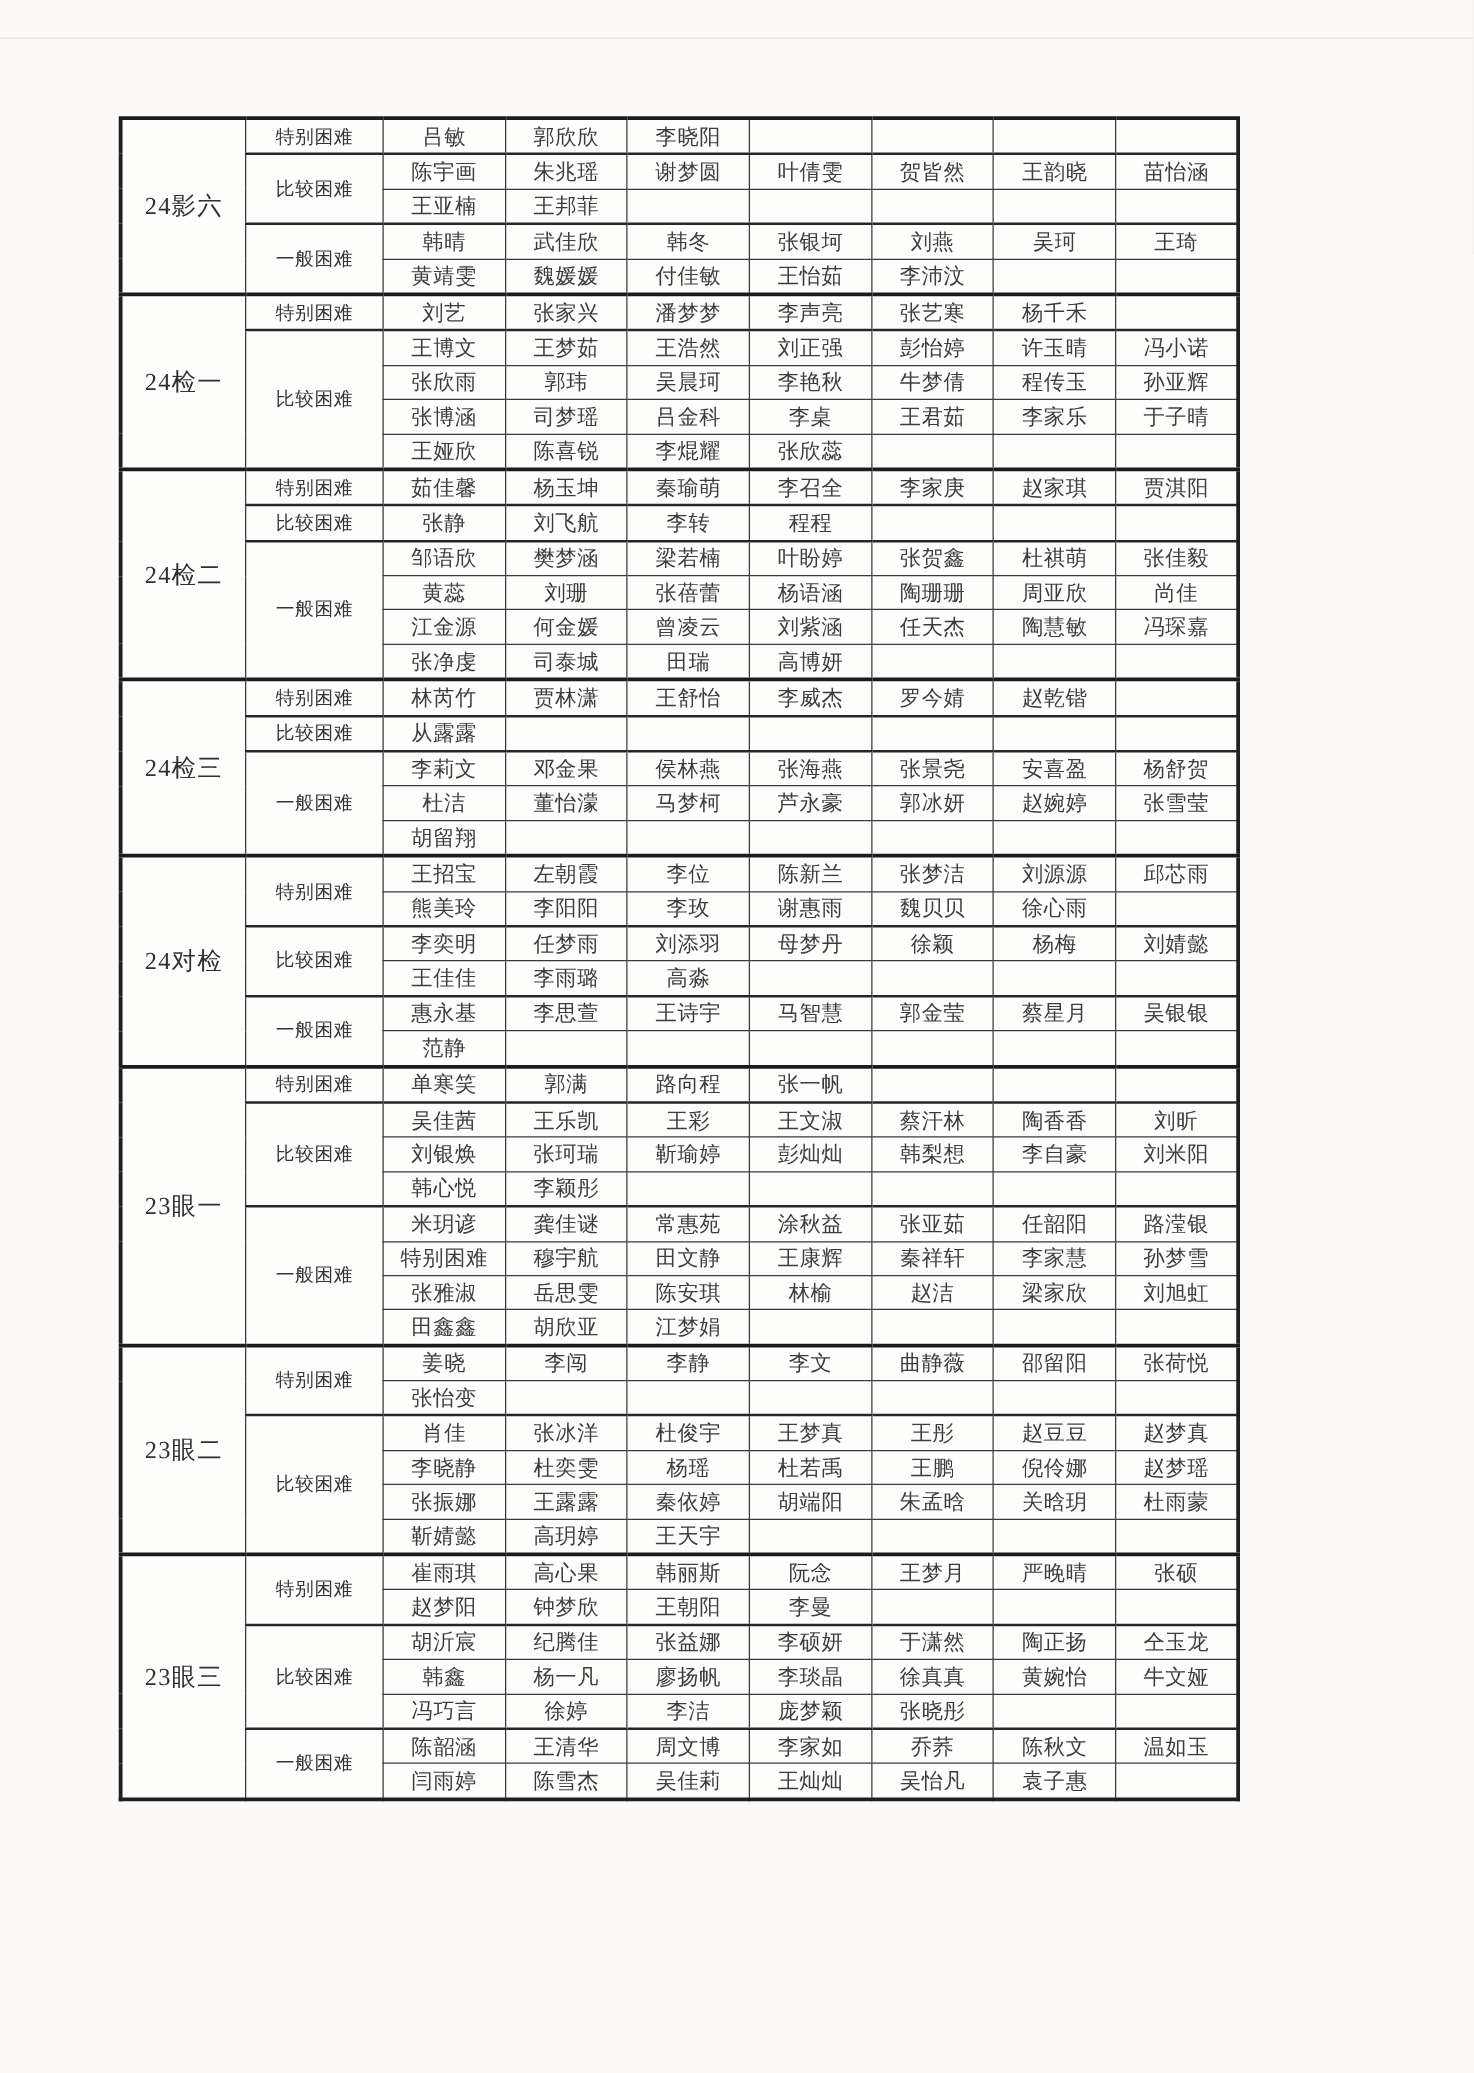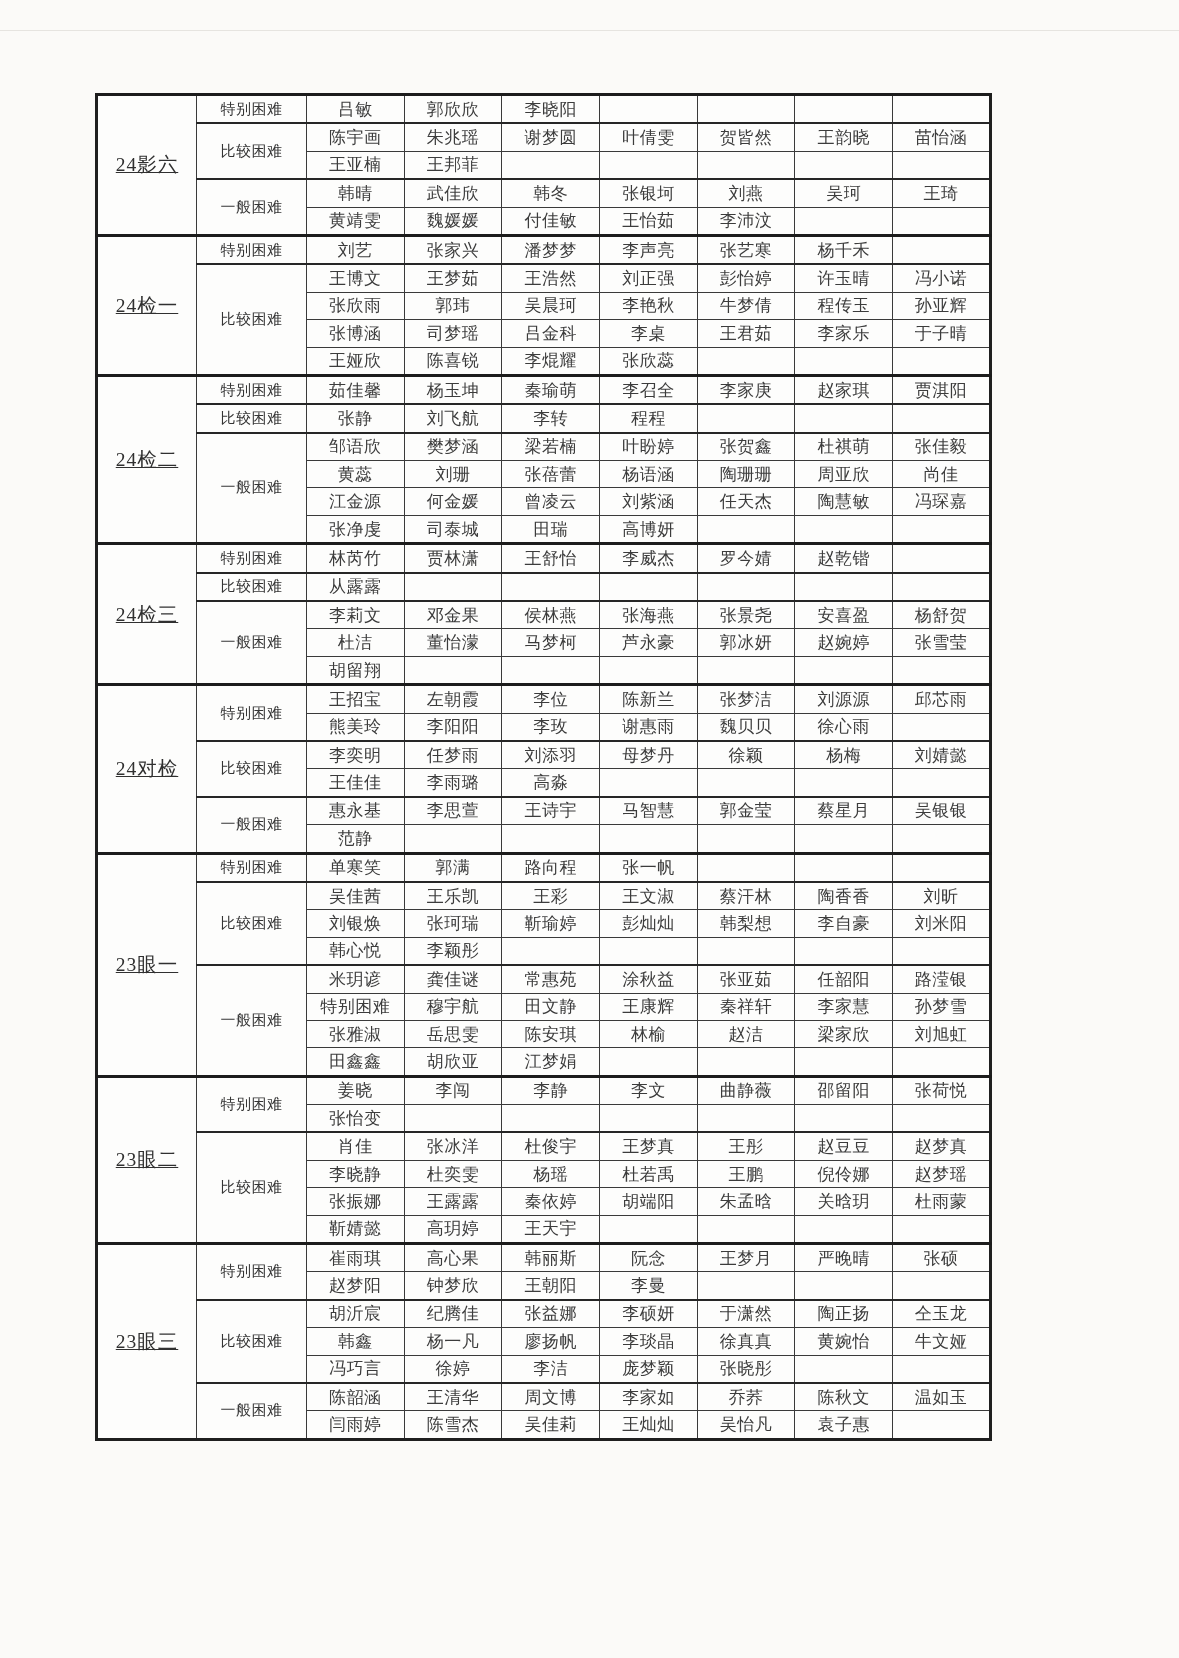--- a/index.html
+++ b/index.html
@@ -46,21 +46,20 @@
     font-size: 17px;
     color: #3c3c3c;
     letter-spacing: 0.5px;
     white-space: nowrap;
     overflow: hidden;
   }
   td.group-cell {
     font-size: 19.5px;
     color: #303030;
     letter-spacing: 1px;
-    text-decoration: underline;
   }
   td.diff-cell {
     font-size: 15px;
     color: #343434;
   }
   tr.group-start td { border-top: 3px solid #1c1c1c; }
   tr.block-start td { border-top: 2px solid #262626; }
 </style>
 </head>
 <body>

